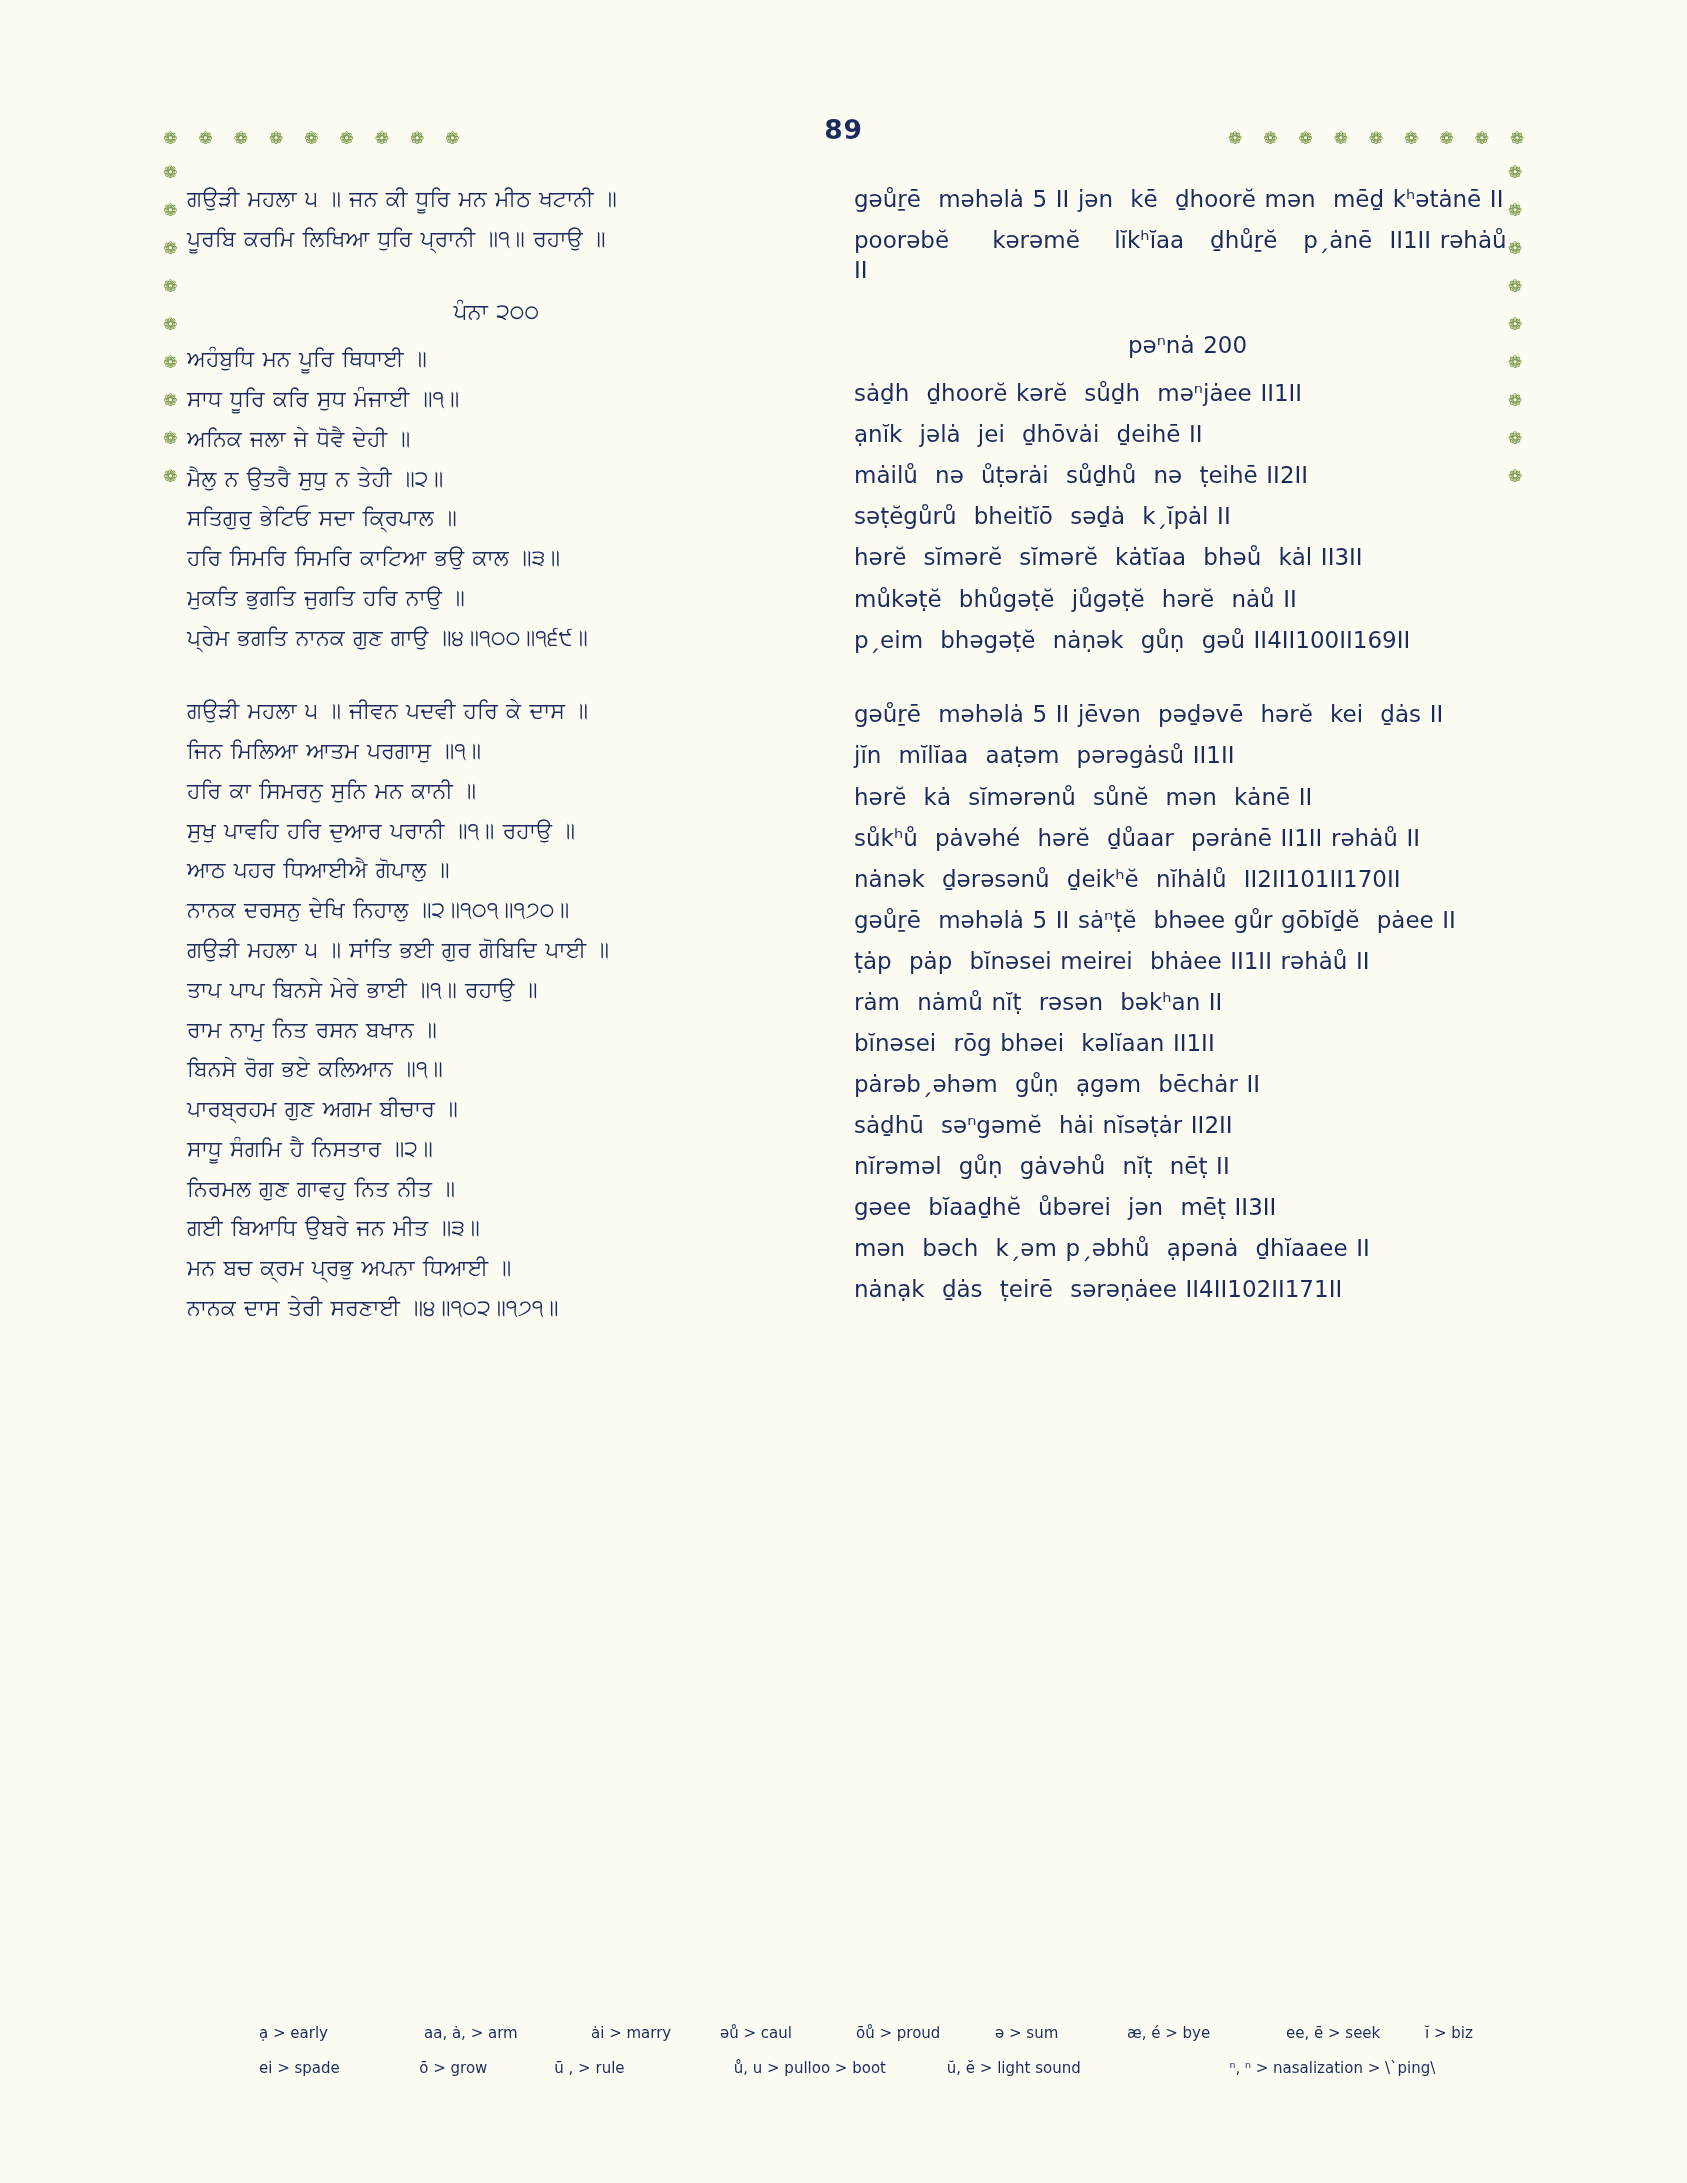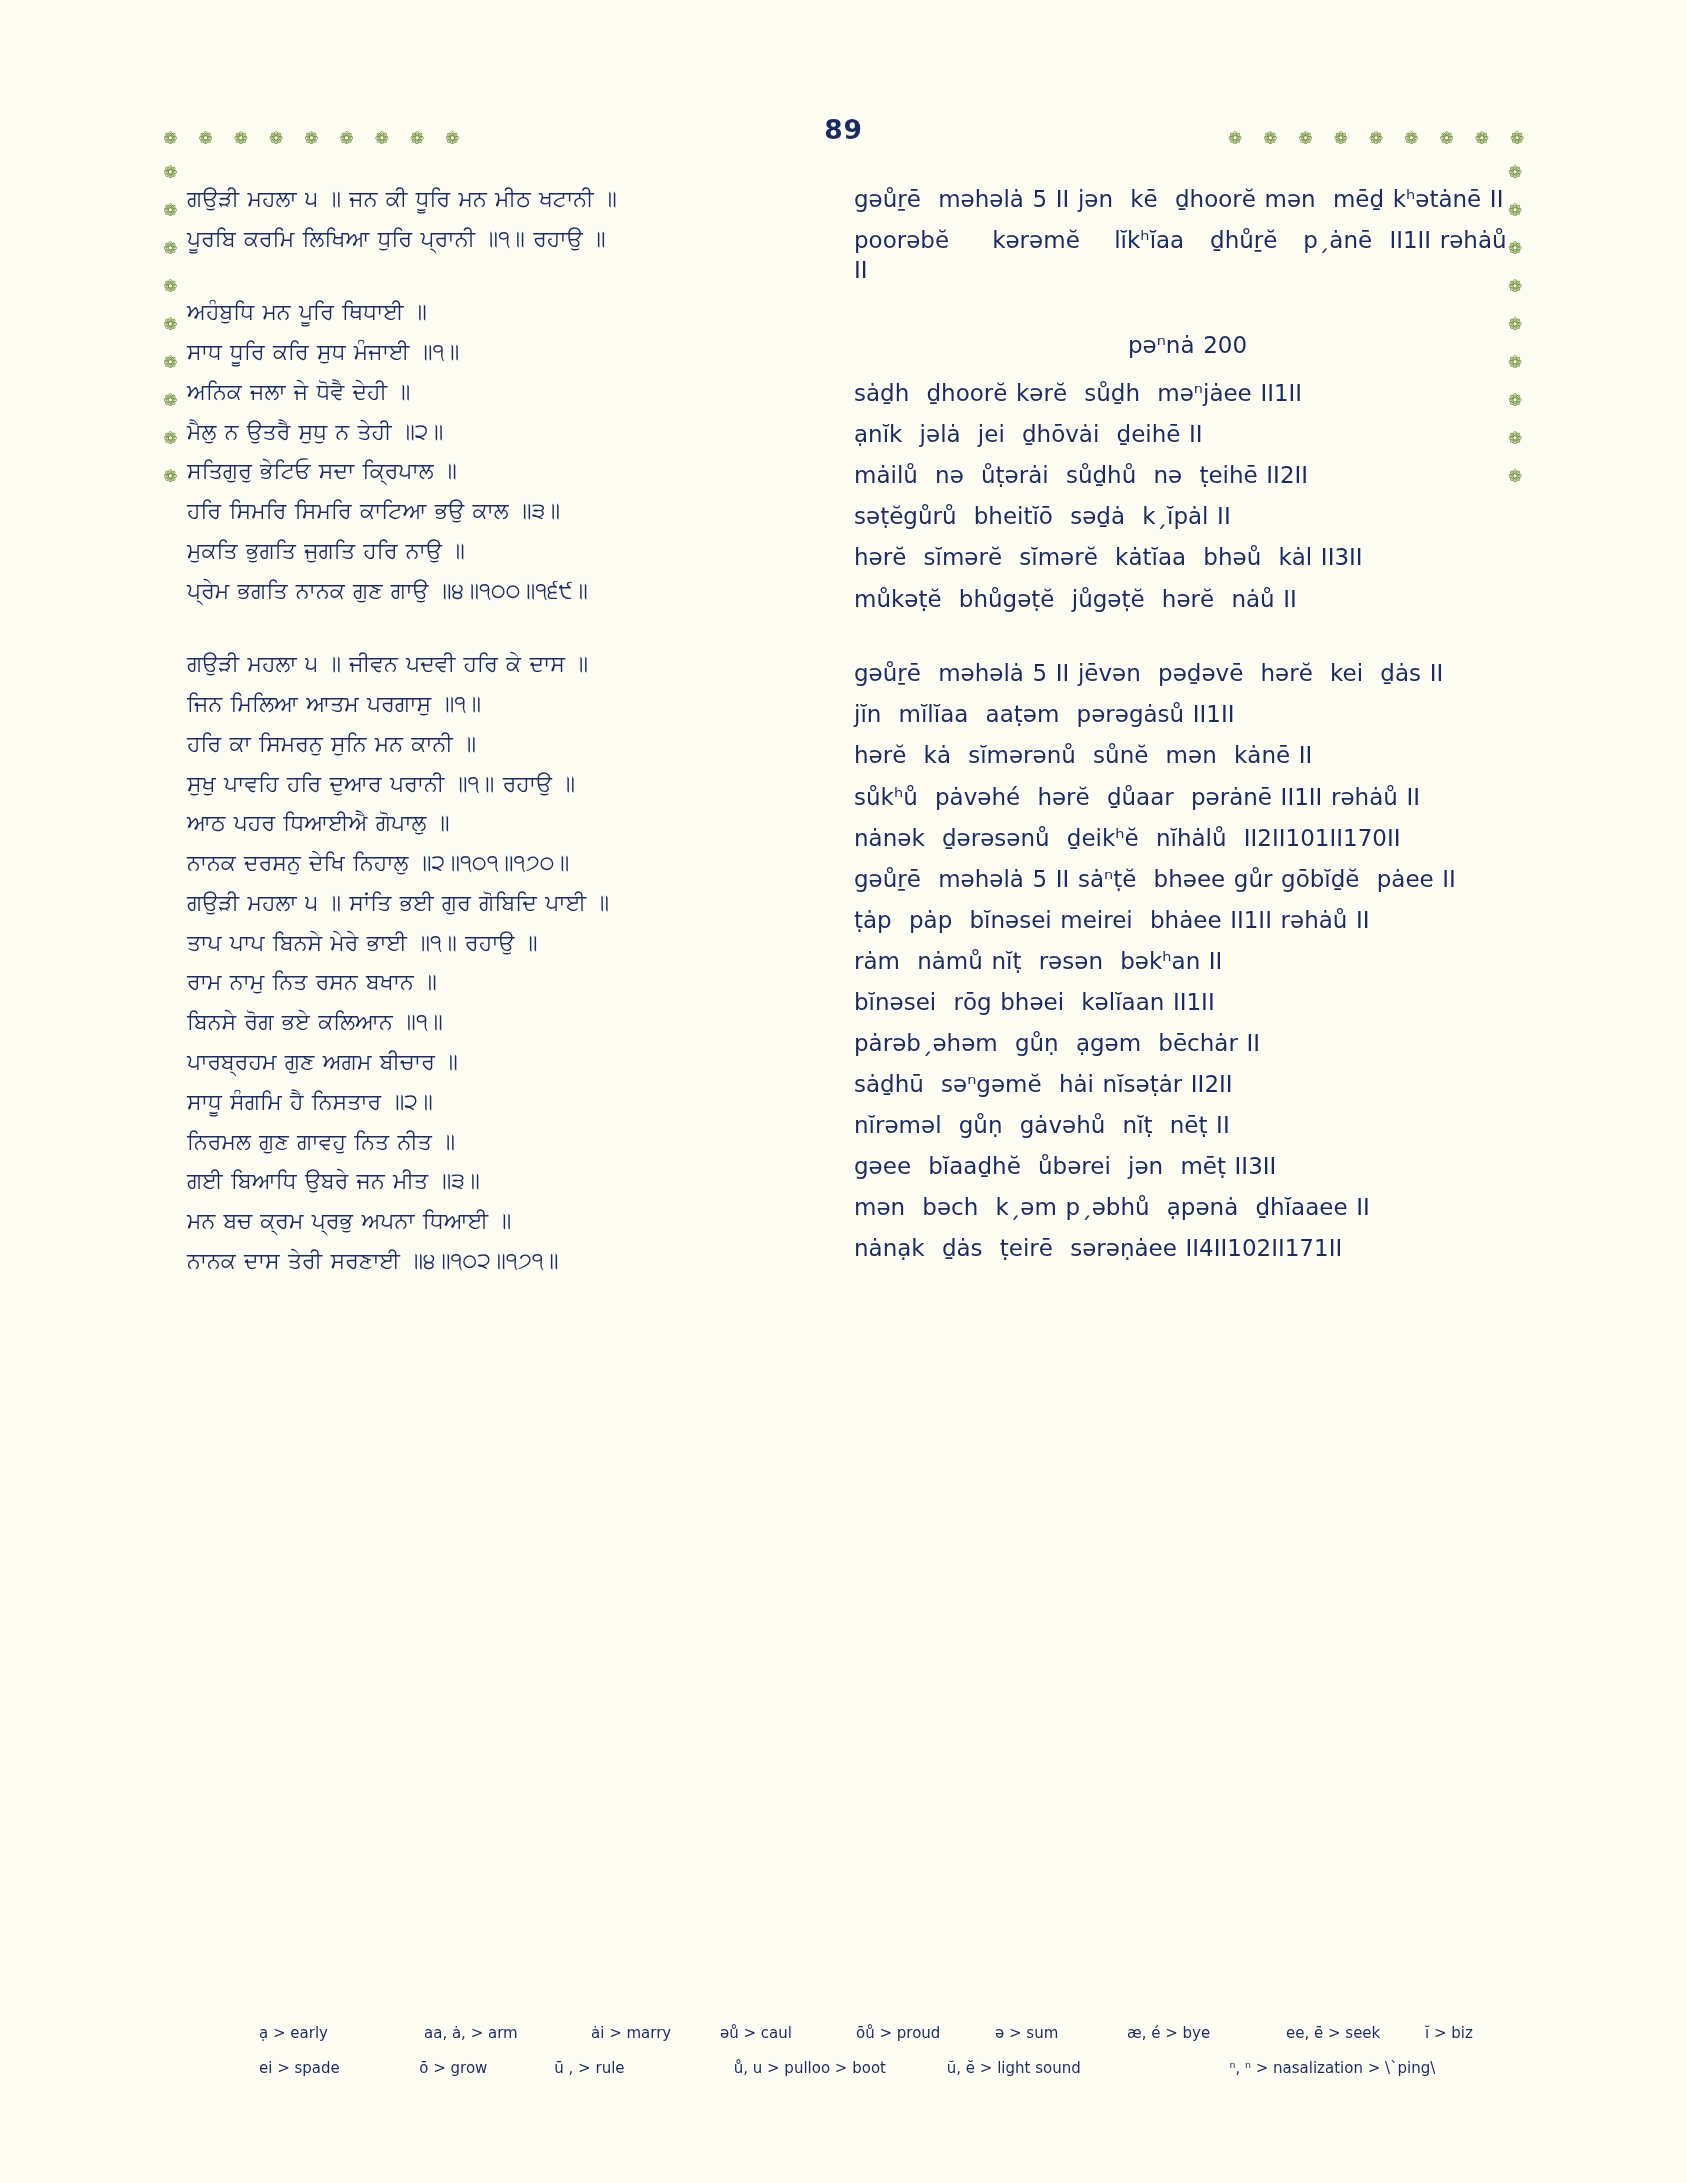--- a/index.html
+++ b/index.html
@@ -181,20 +181,21 @@
       <span class="orn">❁</span>
     </div>
 
   <div class="page-number">89</div>
 
   <div class="columns">
     <div class="col gurmukhi" id="col-gurmukhi">
         <div class="line">ਗਉੜੀ ਮਹਲਾ ੫ ॥ ਜਨ ਕੀ ਧੂਰਿ ਮਨ ਮੀਠ ਖਟਾਨੀ ॥</div>
         <div class="line">ਪੂਰਬਿ ਕਰਮਿ ਲਿਖਿਆ ਧੁਰਿ ਪ੍ਰਾਨੀ ॥੧॥ ਰਹਾਉ ॥</div>
         <div class="line blank"></div>
+        <div class="line center">ਪੰਨਾ ੨੦੦</div>
         <div class="line">ਅਹੰਬੁਧਿ ਮਨ ਪੂਰਿ ਥਿਧਾਈ ॥</div>
         <div class="line">ਸਾਧ ਧੂਰਿ ਕਰਿ ਸੁਧ ਮੰਜਾਈ ॥੧॥</div>
         <div class="line">ਅਨਿਕ ਜਲਾ ਜੇ ਧੋਵੈ ਦੇਹੀ ॥</div>
         <div class="line">ਮੈਲੁ ਨ ਉਤਰੈ ਸੁਧੁ ਨ ਤੇਹੀ ॥੨॥</div>
         <div class="line">ਸਤਿਗੁਰੁ ਭੇਟਿਓ ਸਦਾ ਕ੍ਰਿਪਾਲ ॥</div>
         <div class="line">ਹਰਿ ਸਿਮਰਿ ਸਿਮਰਿ ਕਾਟਿਆ ਭਉ ਕਾਲ ॥੩॥</div>
         <div class="line">ਮੁਕਤਿ ਭੁਗਤਿ ਜੁਗਤਿ ਹਰਿ ਨਾਉ ॥</div>
         <div class="line">ਪ੍ਰੇਮ ਭਗਤਿ ਨਾਨਕ ਗੁਣ ਗਾਉ ॥੪॥੧੦੦॥੧੬੯॥</div>
         <div class="line blank"></div>
         <div class="line">ਗਉੜੀ ਮਹਲਾ ੫ ॥ ਜੀਵਨ ਪਦਵੀ ਹਰਿ ਕੇ ਦਾਸ ॥</div>
@@ -218,20 +219,21 @@
         <div class="line">gəůṟē  məhəlȧ 5 II jən  kē  ḏhoorĕ mən  mēḏ kʰətȧnē II</div>
         <div class="line">poorəbĕ     kərəmĕ    lĭkʰĭaa   ḏhůṟĕ   pˏȧnē  II1II rəhȧů II</div>
         <div class="line blank"></div>
         <div class="line center">pəⁿnȧ 200</div>
         <div class="line">sȧḏh  ḏhoorĕ kərĕ  sůḏh  məⁿjȧee II1II</div>
         <div class="line">ạnĭk  jəlȧ  jei  ḏhōvȧi  ḏeihē II</div>
         <div class="line">mȧilů  nə  ůṭərȧi  sůḏhů  nə  ṭeihē II2II</div>
         <div class="line">səṭĕgůrů  bheitĭō  səḏȧ  kˏĭpȧl II</div>
         <div class="line">hərĕ  sĭmərĕ  sĭmərĕ  kȧtĭaa  bhəů  kȧl II3II</div>
         <div class="line">můkəṭĕ  bhůgəṭĕ  jůgəṭĕ  hərĕ  nȧů II</div>
+        <div class="line">pˏeim  bhəgəṭĕ  nȧṇək  gůṇ  gəů II4II100II169II</div>
         <div class="line blank"></div>
         <div class="line">gəůṟē  məhəlȧ 5 II jēvən  pəḏəvē  hərĕ  kei  ḏȧs II</div>
         <div class="line">jĭn  mĭlĭaa  aaṭəm  pərəgȧsů II1II</div>
         <div class="line">hərĕ  kȧ  sĭmərənů  sůnĕ  mən  kȧnē II</div>
         <div class="line">sůkʰů  pȧvəhé  hərĕ  ḏůaar  pərȧnē II1II rəhȧů II</div>
         <div class="line">nȧnək  ḏərəsənů  ḏeikʰĕ  nĭhȧlů  II2II101II170II</div>
         <div class="line">gəůṟē  məhəlȧ 5 II sȧⁿṭĕ  bhəee gůr gōbĭḏĕ  pȧee II</div>
         <div class="line">ṭȧp  pȧp  bĭnəsei meirei  bhȧee II1II rəhȧů II</div>
         <div class="line">rȧm  nȧmů nĭṭ  rəsən  bəkʰan II</div>
         <div class="line">bĭnəsei  rōg bhəei  kəlĭaan II1II</div>

